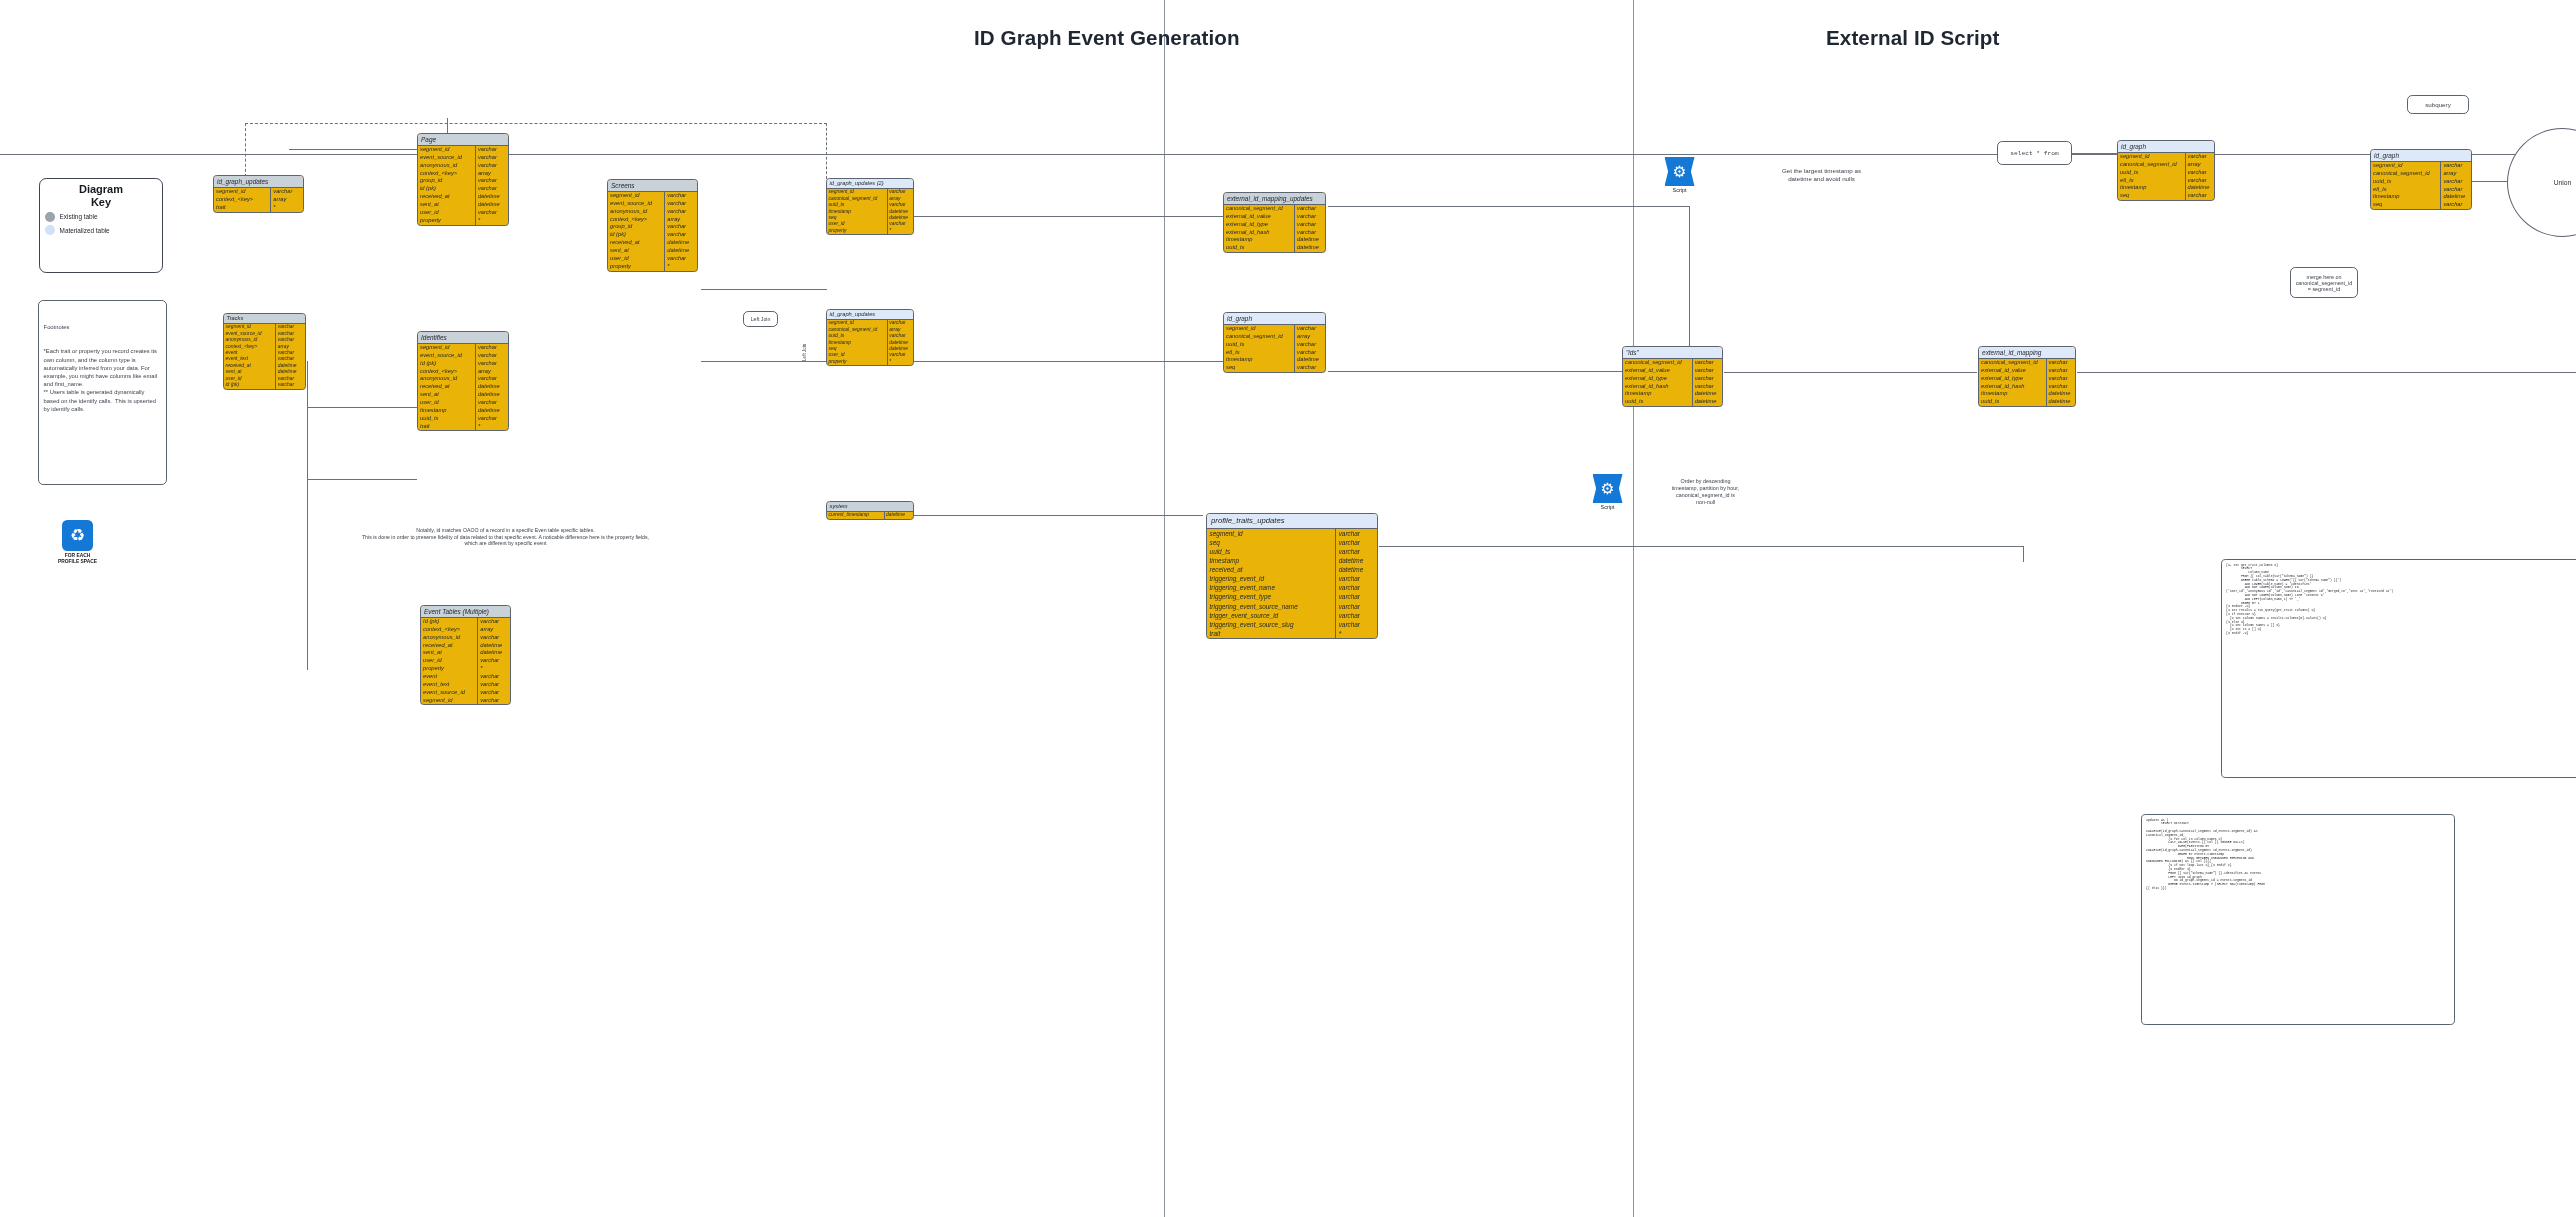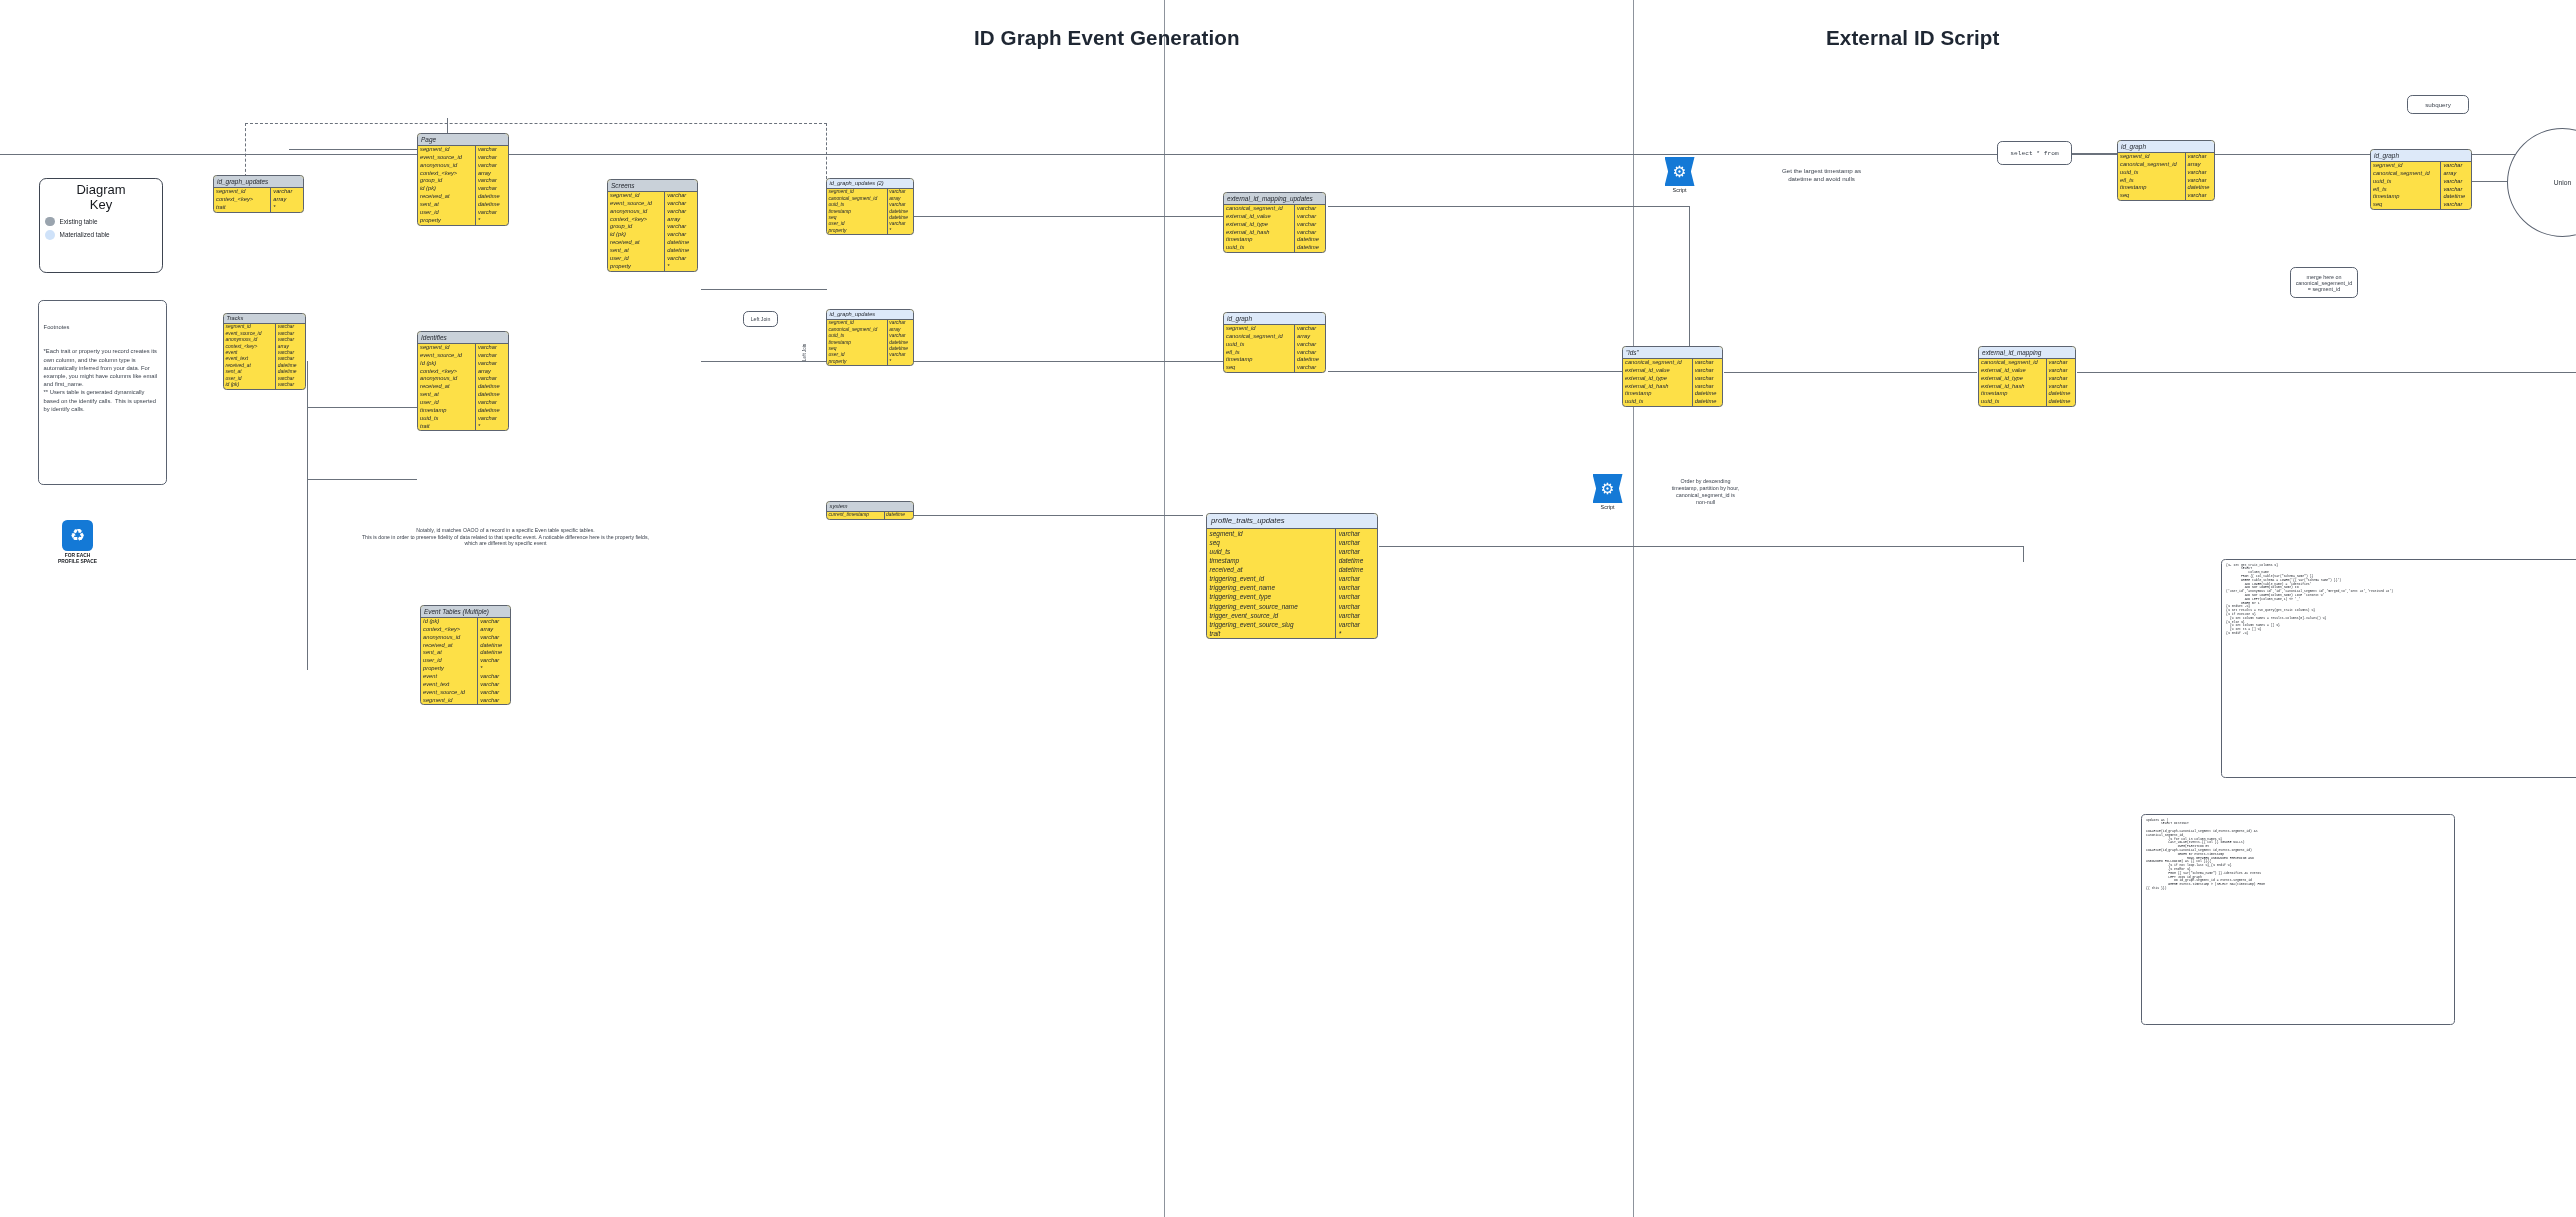--- a/index.html
+++ b/index.html
@@ -2,21 +2,21 @@
 <html style="font-size:8.2px"><head>
 <meta charset="utf-8">
 <style>
   html,body{margin:0;padding:0;background:#ffffff;}
   body{font-family:"Liberation Sans",sans-serif;color:#23272e;}
   #canvas{position:relative;width:3356px;height:1217px;overflow:hidden;background:#fff;}
 
   .sect-title{position:absolute;font-size:20.6px;font-weight:700;color:#1f2733;letter-spacing:0.1px;white-space:nowrap;}
 
   
-  .tbl{position:absolute;border:0.8px solid #5d6470;border-radius:3.6px;background:#fde047;
+  .tbl{position:absolute;border:0.8px solid #5d6470;border-radius:3.6px;background:#eab308;
        box-sizing:border-box;overflow:hidden;}
   .tbl .hdr{font-style:italic;font-size:7.7px;padding:2.1px 4.1px;border-bottom:0.8px solid #5d6470;
             background:#c9d1d9;white-space:nowrap;line-height:1.25;}
   .tbl.mat .hdr{background:#dde9f9;}
   .tbl .rows{display:table;width:100%;border-collapse:collapse;}
   .tbl .row{display:table-row;}
   .tbl .c1,.tbl .c2{display:table-cell;font-style:italic;font-size:7.2px;padding:0.5px 3.1px;
         white-space:nowrap;line-height:1.5;vertical-align:top;}
   .tbl .c1{border-right:0.7px solid #5d6470;}
   .tbl.tight .c1,.tbl.tight .c2{font-size:6.4px;line-height:1.42;padding:0 2.6px;}
@@ -28,21 +28,21 @@
   
   .note{position:absolute;border:0.7px solid #5a6270;border-radius:5.2px;background:#fff;
         box-sizing:border-box;display:flex;align-items:center;justify-content:center;
         text-align:center;color:#3b424d;padding:3.1px 4.1px;}
   .note.mono{font-family:"Liberation Mono",monospace;}
   .plaintext{position:absolute;text-align:center;color:#3b424d;white-space:pre-line;}
 
   
   .keybox{position:absolute;border:1.3px solid #3d4450;border-radius:7.2px;background:#fff;
           box-sizing:border-box;padding:4.1px 5.2px;}
-  .keybox .ktitle{text-align:center;font-weight:400;font-size:13px;line-height:1.15;color:#15181d;}
+  .keybox .ktitle{text-align:center;font-weight:700;font-size:11px;line-height:1.15;color:#15181d;}
   .keyrow{display:flex;align-items:center;gap:4.6px;margin-top:3.6px;}
   .dot{width:9.8px;height:9.8px;border-radius:50%;flex:0 0 auto;}
   .dot.exist{background:#9aa4ae;}
   .dot.mat{background:#cfe2f9;}
   .keyrow span{font-size:6.4px;color:#23272e;line-height:1.15;}
 
   
   .footbox{position:absolute;border:0.7px solid #5a6270;border-radius:5.2px;background:#fff;
            box-sizing:border-box;padding:5.2px 4.6px;font-size:5.8px;line-height:1.42;color:#3b424d;
            white-space:pre-wrap;}

